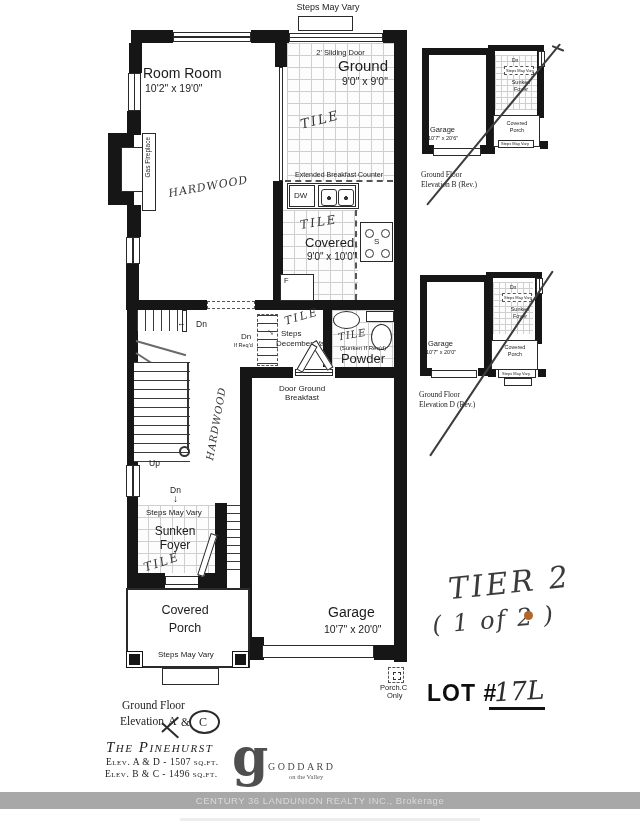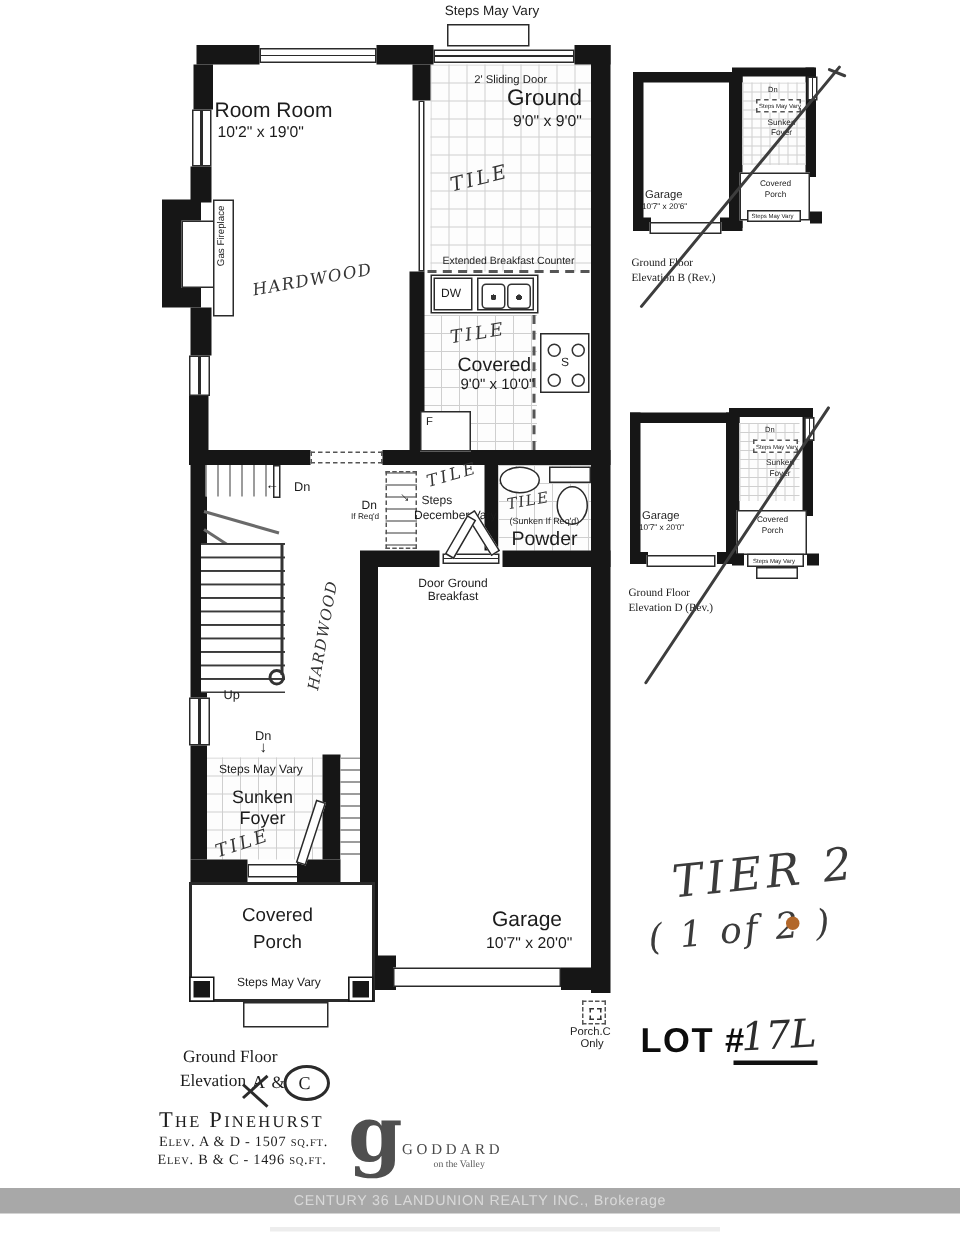--- a/index.html
+++ b/index.html
@@ -257,21 +257,21 @@
 
   <div class="lbl serif" style="left:122px;top:699px;font-size:11.5px;">Ground Floor</div>
   <div class="lbl serif" style="left:120px;top:715px;font-size:11.5px;">Elevation</div>
   <div class="lbl serif" style="left:168px;top:715px;font-size:12px;">A</div>
   <div class="grayline" style="left:162px;top:722px;width:22px;background:#2b2b2b;transform:rotate(42deg);"></div>
   <div class="grayline" style="left:162px;top:731px;width:22px;background:#2b2b2b;transform:rotate(-42deg);"></div>
   <div class="lbl serif" style="left:181px;top:716px;font-size:11.5px;">&amp;</div>
   <div class="lbl serif" style="left:199px;top:716px;font-size:12px;">C</div>
   <div class="abs" style="left:189px;top:710px;width:31px;height:24px;border:2px solid #2b2b2b;border-radius:50%;box-sizing:border-box;"></div>
 
-  <div class="lbl serif sc" style="left:106px;top:740px;font-size:15px;letter-spacing:1.5px;">The Pinehurst</div>
+  <div class="lbl serif sc" style="left:106px;top:740px;font-size:15px;letter-spacing:1.5px;font-style:italic;">The Pinehurst</div>
   <div class="lbl serif sc" style="left:106px;top:758px;font-size:9.5px;letter-spacing:0.5px;">Elev. A &amp; D - 1507 sq.ft.</div>
   <div class="lbl serif sc" style="left:105px;top:770px;font-size:9.5px;letter-spacing:0.5px;">Elev. B &amp; C - 1496 sq.ft.</div>
 
   <div class="lbl serif" style="left:232px;top:730px;font-size:52px;font-weight:bold;color:#4f4f4f;font-family:'DejaVu Serif',serif;">g</div>
   <div class="lbl serif" style="left:268px;top:762px;font-size:10px;letter-spacing:2.5px;color:#4a4a4a;">GODDARD</div>
   <div class="lbl serif" style="left:289px;top:774px;font-size:6.5px;color:#5a5a5a;">on the Valley</div>
 
   <div class="abs" style="left:0;top:792px;width:640px;height:17px;background:#a8a8a8;display:flex;align-items:center;justify-content:center;">
     <span style="font-size:9.5px;letter-spacing:0.5px;color:#d9d9d9;font-family:'Liberation Sans',sans-serif;">CENTURY 36 LANDUNION REALTY INC., Brokerage</span>
   </div>

